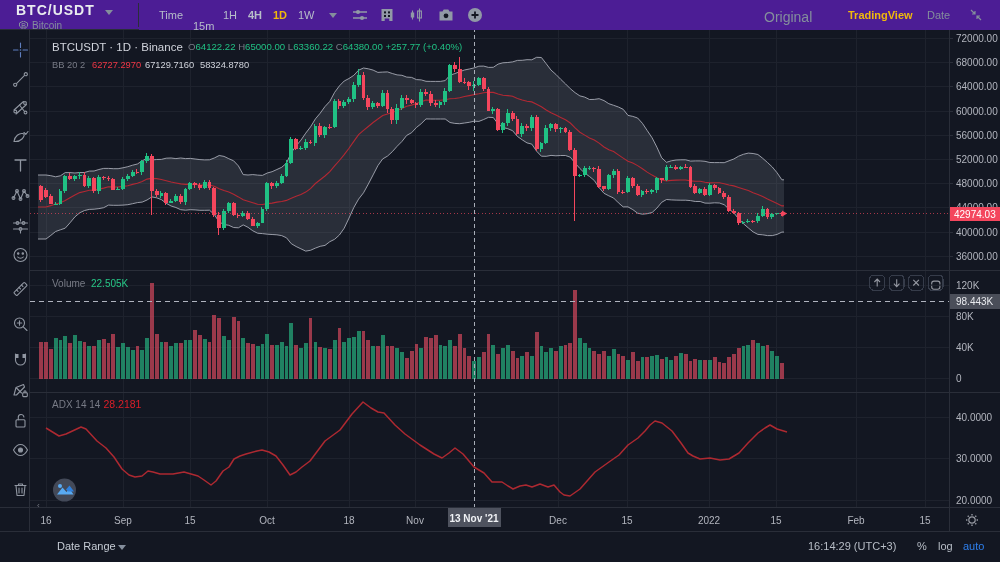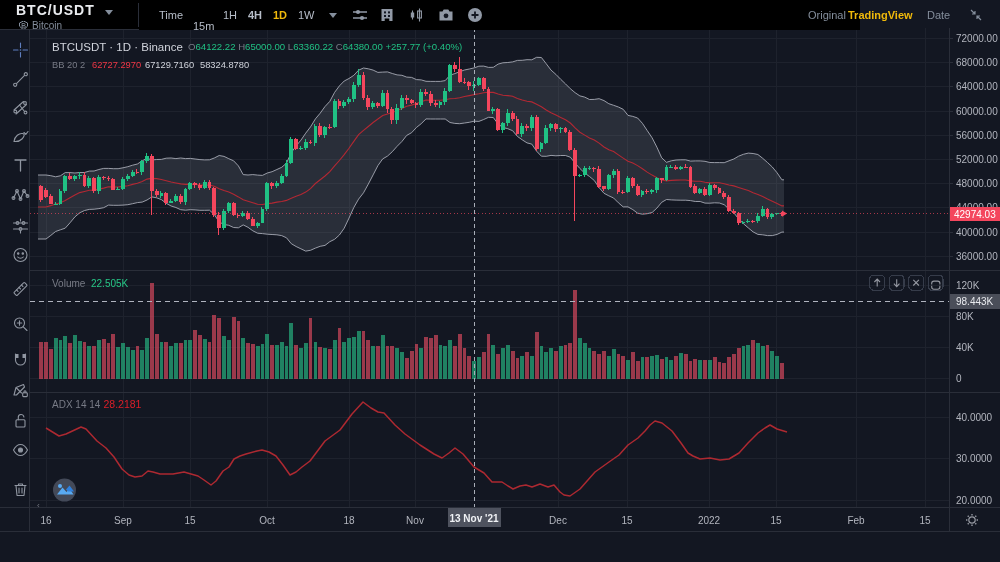--- a/index.html
+++ b/index.html
@@ -238,21 +238,21 @@
             <path d="M-7 0c2-3.8 4.4-5.5 7-5.5S5 -3.8 7 0C5 3.8 2.6 5.5 0 5.5S-5 3.8 -7 0z"></path>
             <circle r="2" fill="#9096a1"></circle>
           </g>
           <g transform="translate(20.5,490)" fill="none" stroke="#9096a1" stroke-width="1.1" stroke-linecap="round" stroke-linejoin="round">
             <path d="M-5.5 -4.5h11M-4.5 -4.5l1 10h7l1-10M-2 -4.5v-1.5h4v1.5"></path>
             <path d="M-1.5 -2v5M1.5 -2v5"></path>
           </g>
         </g>
       </svg></div>
 
-<div style="position:absolute;left:0;top:0;width:860px;height:30px;background:#000000">
+<div style="position:absolute;left:0;top:0;width:1000px;height:30px;background:#4c1d95">
       <div style="position:absolute;left:16px;top:2px;font-size:14px;font-weight:bold;letter-spacing:1px;color:#eaecef">BTC/USDT</div>
       <svg width="8" height="5" viewBox="0 0 8 5" style="position:absolute;left:105px;top:10px">
         <path d="M0 0l4 5 4-5z" fill="#848e9c"></path>
       </svg>
       <svg width="9" height="9" viewBox="0 0 9 9" style="position:absolute;left:19px;top:21px">
         <path d="M4.5 0l4 2v3.2l-4 3.8-4-3.8V2z" fill="none" stroke="#848e9c"></path>
         <path d="M3 2.5h2a1.1 1.1 0 0 1 0 2.2H3zM3 4.7h2.3a1.1 1.1 0 0 1 0 2.2H3z" fill="none" stroke="#848e9c" stroke-width="0.8"></path>
       </svg>
       <div style="position:absolute;left:32px;top:20px;font-size:10px;color:#848e9c">Bitcoin</div>
       <div style="position:absolute;left:138px;top:3px;width:1px;height:24px;background:#2a2e39"></div>
@@ -285,22 +285,32 @@
         <rect x="9.6" y="4" width="3.8" height="7" fill="none" stroke-width="1.1"></rect>
       </svg>
       <svg width="16" height="16" viewBox="0 0 16 16" style="position:absolute;left:438px;top:7px" fill="none" stroke="#9199a6" stroke-width="1.2">
         <path d="M1.5 4.5h3l1.2-2h4.6l1.2 2h3v9h-13z" fill="#9199a6" stroke="none"></path>
         <circle cx="8" cy="8.8" r="2.4" fill="#131722" stroke="none"></circle>
       </svg>
       <svg width="16" height="16" viewBox="0 0 16 16" style="position:absolute;left:467px;top:7px" fill="none" stroke="#9199a6" stroke-width="1.2">
         <circle cx="8" cy="8" r="7" fill="#9199a6" stroke="none"></circle>
         <path d="M8 4.5v7M4.5 8h7" stroke="#131722" stroke-width="1.8"></path>
       </svg>
-      <div style="position:absolute;left:808px;top:9px;font-size:11px;color:#848e9c">Original</div>
+      <div style="position:absolute;left:764px;top:9px;font-size:14px;color:#848e9c">Original</div>
       <div style="position:absolute;left:848px;top:9px;font-size:11px;color:#f0b90b;font-weight:bold">TradingView</div>
       <div style="position:absolute;left:927px;top:9px;font-size:11px;color:#848e9c">Date</div>
       <svg width="12" height="12" viewBox="0 0 12 12" style="position:absolute;left:970px;top:9px">
         <g stroke="#848e9c" stroke-width="1.2" fill="none">
           <path d="M1 1l4 4M5 2v3H2M11 11L7 7M7 10V7h3"></path>
         </g>
       </svg>
       <div style="position:absolute;left:0;top:29px;width:139px;height:1px;background:#2a2e39"></div>
     </div>
+<div style="position:absolute;left:0;top:532px;width:1000px;height:30px;background:#131722">
+      <div style="position:absolute;left:57px;top:8px;font-size:11px;color:#c5cbd4">Date Range</div>
+      <svg width="8" height="5" viewBox="0 0 8 5" style="position:absolute;left:118px;top:13px">
+        <path d="M0 0l4 5 4-5z" fill="#848e9c"></path>
+      </svg>
+      <div style="position:absolute;left:808px;top:8px;font-size:11px;color:#b7bdc6">16:14:29 (UTC+3)</div>
+      <div style="position:absolute;left:917px;top:8px;font-size:11px;color:#b7bdc6">%</div>
+      <div style="position:absolute;left:938px;top:8px;font-size:11px;color:#b7bdc6">log</div>
+      <div style="position:absolute;left:963px;top:8px;font-size:11px;color:#2e7fed">auto</div>
+    </div>
 </div>
 </body></html>

